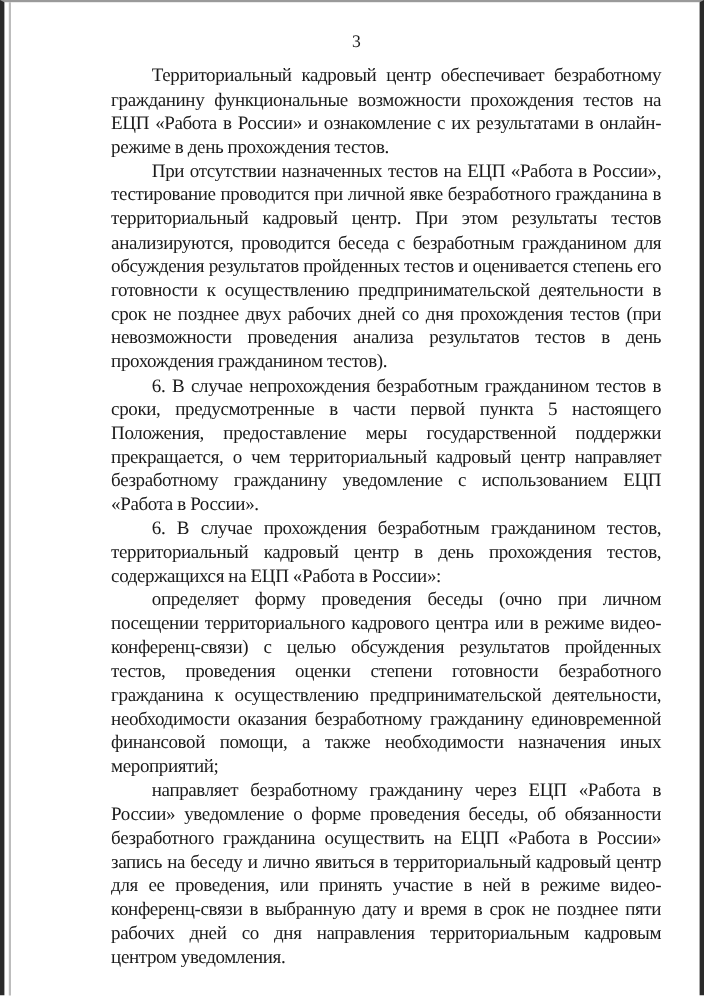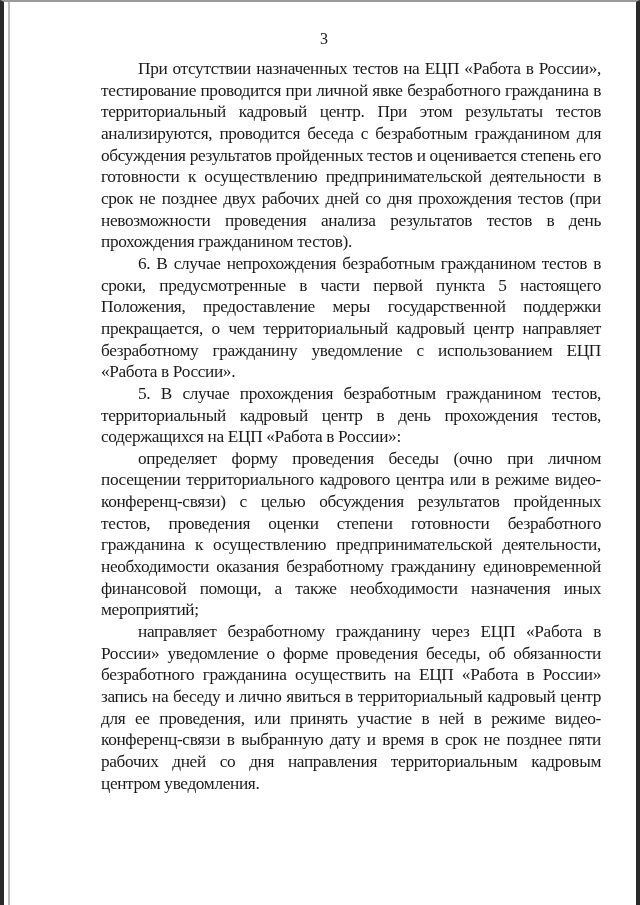--- a/index.html
+++ b/index.html
@@ -60,20 +60,21 @@
 </style>
 </head>
 <body>
 
 <div class="scan-frame">
   <div class="left-shadow"></div>
 
   <div class="page-number">3</div>
 
   <div class="text-column">
+    <p>Территориальный кадровый центр обеспечивает безработному гражданину функциональные возможности прохождения тестов на ЕЦП «Работа в России» и ознакомление с их результатами в онлайн-режиме в день прохождения тестов.</p>
     <p>При отсутствии назначенных тестов на ЕЦП «Работа в России», тестирование проводится при личной явке безработного гражданина в территориальный кадровый центр. При этом результаты тестов анализируются, проводится беседа с безработным гражданином для обсуждения результатов пройденных тестов и оценивается степень его готовности к осуществлению предпринимательской деятельности в срок не позднее двух рабочих дней со дня прохождения тестов (при невозможности проведения анализа результатов тестов в день прохождения гражданином тестов).</p>
     <p>6. В случае непрохождения безработным гражданином тестов в сроки, предусмотренные в части первой пункта 5 настоящего Положения, предоставление меры государственной поддержки прекращается, о чем территориальный кадровый центр направляет безработному гражданину уведомление с использованием ЕЦП «Работа в России».</p>
-    <p>5. В случае прохождения безработным гражданином тестов, территориальный кадровый центр в день прохождения тестов, содержащихся на ЕЦП «Работа в России»:</p>
+    <p>6. В случае прохождения безработным гражданином тестов, территориальный кадровый центр в день прохождения тестов, содержащихся на ЕЦП «Работа в России»:</p>
     <p>определяет форму проведения беседы (очно при личном посещении территориального кадрового центра или в режиме видео-конференц-связи) с целью обсуждения результатов пройденных тестов, проведения оценки степени готовности безработного гражданина к осуществлению предпринимательской деятельности, необходимости оказания безработному гражданину единовременной финансовой помощи, а также необходимости назначения иных мероприятий;</p>
     <p>направляет безработному гражданину через ЕЦП «Работа в России» уведомление о форме проведения беседы, об обязанности безработного гражданина осуществить на ЕЦП «Работа в России» запись на беседу и лично явиться в территориальный кадровый центр для ее проведения, или принять участие в ней в режиме видео-конференц-связи в выбранную дату и время в срок не позднее пяти рабочих дней со дня направления территориальным кадровым центром уведомления.</p>
 
   </div>
 </div>
 
 </body></html>

